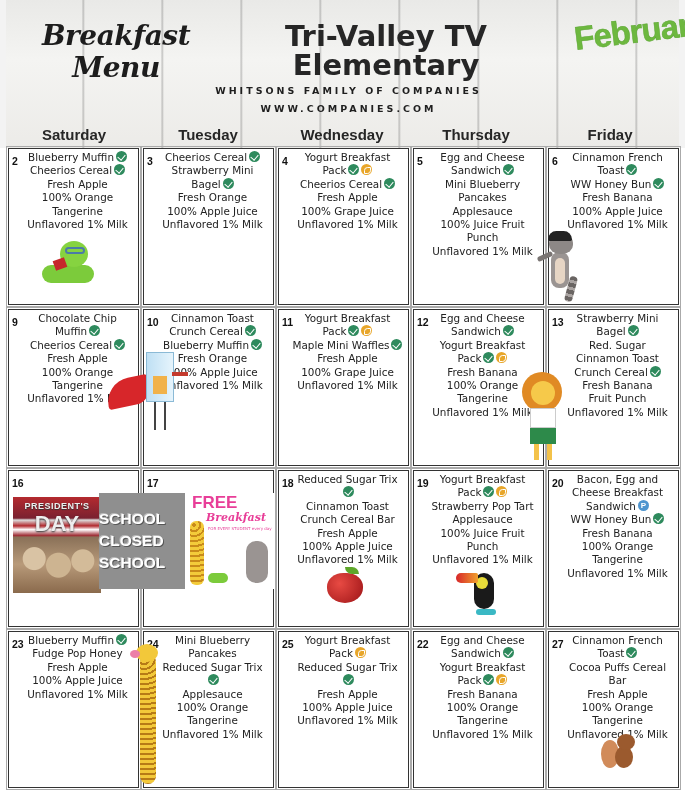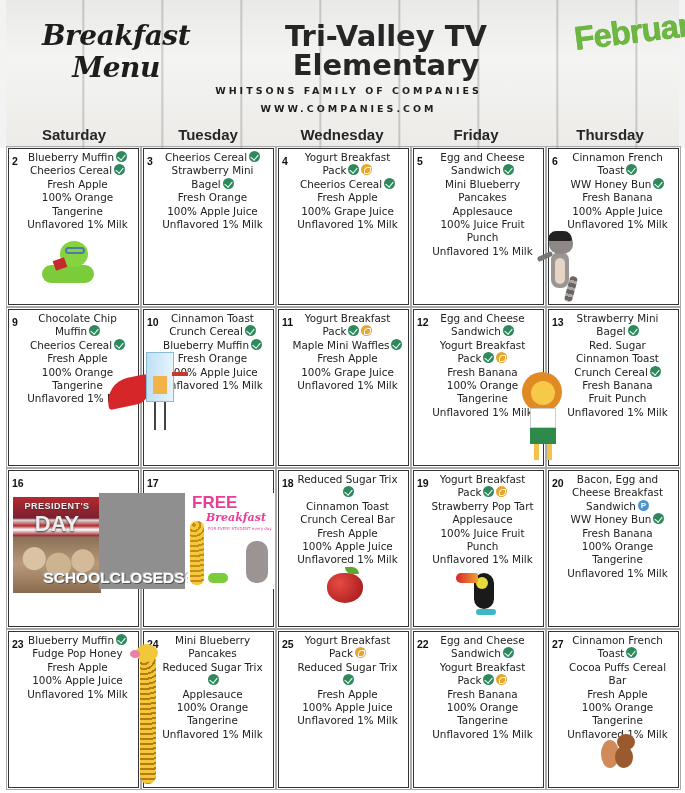--- a/index.html
+++ b/index.html
@@ -114,21 +114,21 @@
   .lion .face { position: absolute; left: 9px; top: 9px; width: 24px; height: 24px; background: #f6c94a; border-radius: 50%; }
   .lion .shirt { position: absolute; left: 8px; top: 36px; width: 26px; height: 20px; background: #fff; border: 1px solid #ccc; }
   .lion .shorts { position: absolute; left: 8px; top: 56px; width: 26px; height: 16px; background: #2d8a4a; }
   .lion .legs { position: absolute; left: 12px; top: 72px; width: 18px; height: 16px; border-left: 5px solid #f3c24a; border-right: 5px solid #f3c24a; }
 
   .pres-day { left: 4px; top: 26px; width: 88px; height: 96px; background: linear-gradient(180deg,#b42a2f 0%,#7a2130 22%,#ddd 24%,#b22a2f 30%,#fff 34%,#a03038 40%,#8a7158 42%,#b89a7a 70%,#8a6a4c 100%); }
   .pres-day .title { position: absolute; left: 0; right: 0; top: 4px; text-align: center; font-family: "Liberation Sans", sans-serif; font-weight: bold; color: #eee; font-size: 9px; letter-spacing: 0.5px; text-shadow: 0 1px 1px #333; }
   .pres-day .title2 { position: absolute; left: 0; right: 0; top: 14px; text-align: center; font-family: "Liberation Sans", sans-serif; font-weight: bold; color: #eee; font-size: 22px; text-shadow: 0 1px 2px #333; }
   .pres-day .faces { position: absolute; left: 6px; top: 44px; width: 76px; height: 44px; background: radial-gradient(circle at 20% 40%, #d9c3a4 0 11px, transparent 12px), radial-gradient(circle at 52% 55%, #cdb491 0 12px, transparent 13px), radial-gradient(circle at 84% 45%, #d3bb99 0 11px, transparent 12px); }
 
-  .closed { left: 90px; top: 22px; width: 86px; height: 96px; background: #8f8f8f; display: flex; flex-direction: row; align-items: flex-end; justify-content: center; }
+  .closed { left: 90px; top: 22px; width: 86px; height: 96px; background: #8f8f8f; display: flex; flex-direction: column; align-items: flex-start; justify-content: center; }
   .closed span { display: block; font-family: "Liberation Sans", sans-serif; font-weight: bold; color: #fff; font-size: 15.5px; line-height: 22px; text-shadow: 1px 1px 0 #555, -1px -1px 0 #bbb; }
 
   .free-bf { left: 44px; top: 22px; width: 86px; height: 96px; background: #fff; }
   .free-bf .free { position: absolute; left: 4px; top: 0; font-family: "Liberation Sans", sans-serif; font-weight: bold; font-size: 17px; color: #e83e98; }
   .free-bf .bfast { position: absolute; left: 18px; top: 18px; font-family: "DejaVu Serif", serif; font-style: italic; font-weight: bold; font-size: 11px; color: #e83e98; }
   .free-bf .sub { position: absolute; left: 20px; top: 33px; font-size: 4px; color: #e83e98; }
   .free-bf .giraffe { position: absolute; left: 2px; top: 28px; width: 14px; height: 64px; background: repeating-radial-gradient(circle at 4px 4px, #c88a1a 0 2px, #f3cb3a 2px 5px); border-radius: 6px; }
   .free-bf .rac { position: absolute; left: 58px; top: 48px; width: 22px; height: 42px; background: #9a9492; border-radius: 10px; }
   .free-bf .wormy { position: absolute; left: 20px; top: 80px; width: 20px; height: 10px; background: #7ccb3b; border-radius: 6px; }
 
@@ -166,22 +166,22 @@
   </div>
   <div class="company">WHITSONS FAMILY OF COMPANIES</div>
   <div class="website">WWW.COMPANIES.COM</div>
   <div class="month">February</div>
 </div>
 
 <div class="day-headers">
   <div class="day-header">Saturday</div>
   <div class="day-header">Tuesday</div>
   <div class="day-header">Wednesday</div>
+  <div class="day-header">Thursday</div>
   <div class="day-header">Friday</div>
-  <div class="day-header">Thursday</div>
 </div>
 
 <div class="grid" id="grid">
     <div class="cell" id="cell-0-0">
       <span class="date">2</span>
       <div class="items">
         <span class="item"><span>Blueberry Muffin</span><span class="badge veg"></span></span>
         <span class="item"><span>Cheerios Cereal</span><span class="badge veg"></span></span>
         <span class="item"><span>Fresh Apple</span></span>
         <span class="item"><span>100% Orange</span></span>

